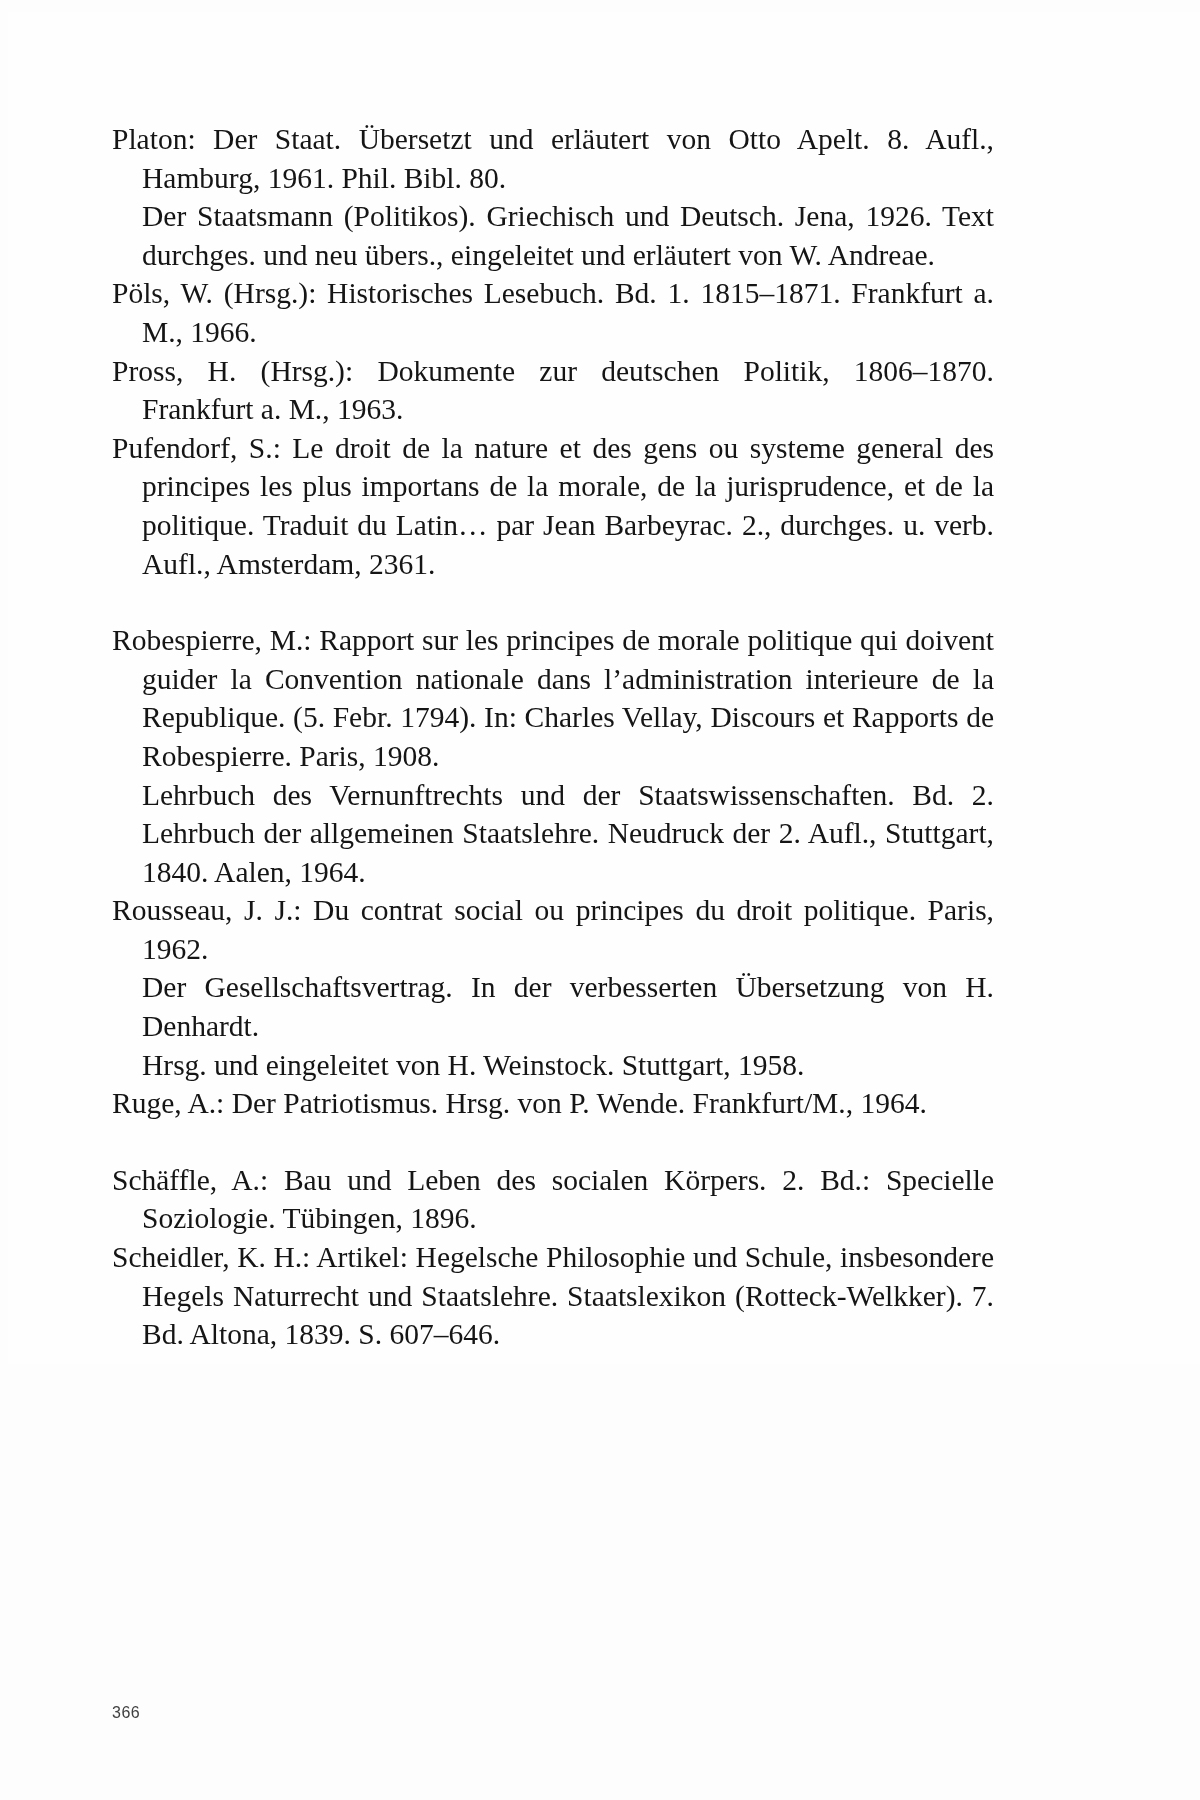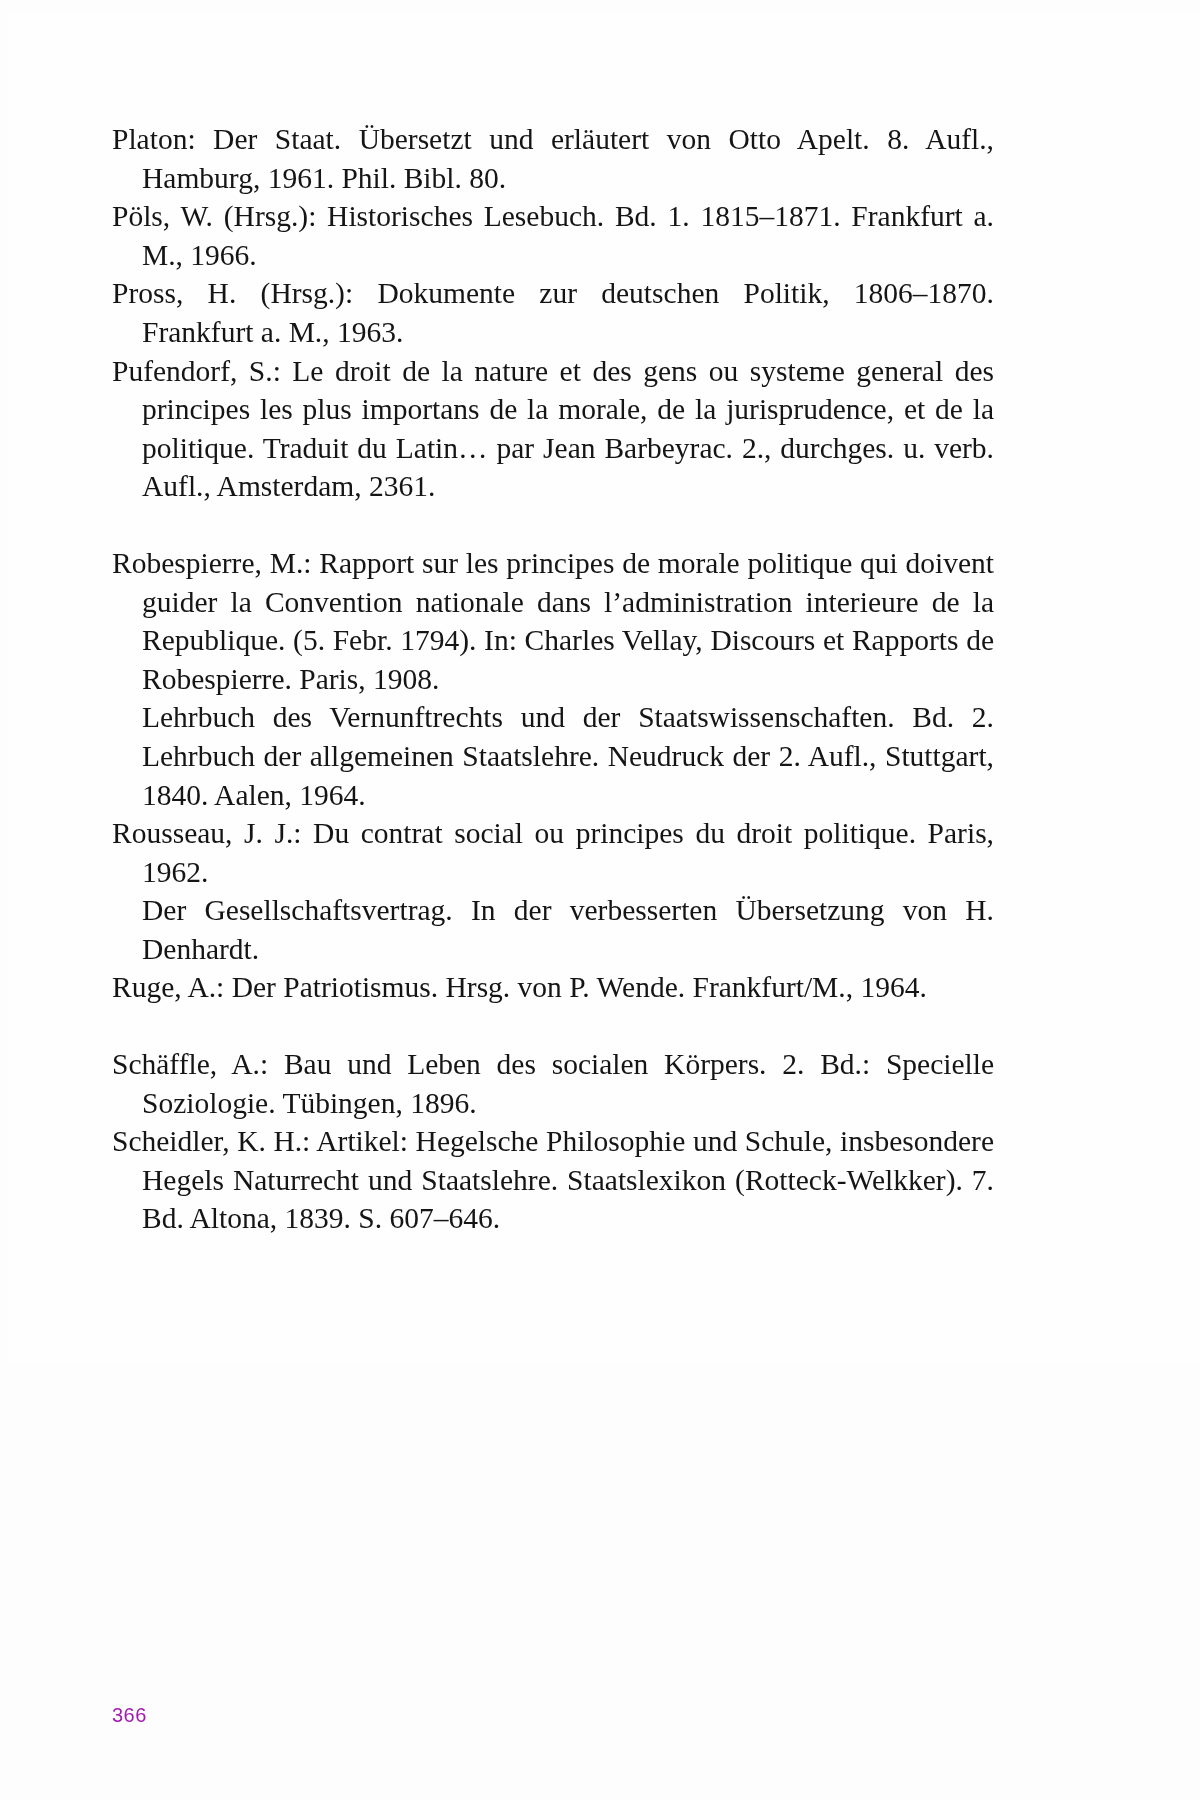--- a/index.html
+++ b/index.html
@@ -41,35 +41,36 @@
       text-indent: 0;
       text-align: justify;
     }
     .gap {
       height: 38px;
     }
     .page-number {
       position: absolute;
       left: 104px;
       top: 1692px;
-      font-size: 20px;
+      font-size: 16px;
       font-family: "Liberation Sans", "DejaVu Sans", sans-serif;
-      color: #a21caf;
+      color: #404040;
       letter-spacing: 0.5px;
     }
   </style>
 </head>
 <body>
 
 <div class="page">
   <div class="text-block">
 
     <div>
       <p class="entry">
         <span>Platon: Der Staat. Übersetzt und erläutert von Otto Apelt. 8. Aufl., Hamburg, 1961. Phil. Bibl. 80.</span>
+        <span class="sub">Der Staatsmann (Politikos). Griechisch und Deutsch. Jena, 1926. Text durchges. und neu übers., eingeleitet und erläutert von W. Andreae.</span>
       </p>
       <p class="entry">
         <span>Pöls, W. (Hrsg.): Historisches Lesebuch. Bd. 1. 1815–1871. Frankfurt a. M., 1966.</span>
       </p>
       <p class="entry">
         <span>Pross, H. (Hrsg.): Dokumente zur deutschen Politik, 1806–1870. Frankfurt a. M., 1963.</span>
       </p>
       <p class="entry">
         <span>Pufendorf, S.: Le droit de la nature et des gens ou systeme general des principes les plus importans de la morale, de la jurisprudence, et de la politique. Traduit du Latin… par Jean Barbeyrac. 2., durchges. u. verb. Aufl., Amsterdam, 2361.</span>
       </p>
@@ -80,20 +81,21 @@
     <div>
       <p class="entry">
         <span>Robespierre, M.: Rapport sur les principes de morale politique qui doivent guider la Convention nationale dans l’administration interieure de la Republique. (5. Febr. 1794). In: Charles Vellay, Discours et Rapports de Robespierre. Paris, 1908.</span>
       </p>
       <p class="entry">
         <span class="sub">Lehrbuch des Vernunftrechts und der Staatswissenschaften. Bd. 2. Lehrbuch der allgemeinen Staatslehre. Neudruck der 2. Aufl., Stuttgart, 1840. Aalen, 1964.</span>
       </p>
       <p class="entry">
         <span>Rousseau, J. J.: Du contrat social ou principes du droit politique. Paris, 1962.</span>
         <span class="sub">Der Gesellschaftsvertrag. In der verbesserten Übersetzung von H. Denhardt.</span>
+        <span class="sub">Hrsg. und eingeleitet von H. Weinstock. Stuttgart, 1958.</span>
       </p>
       <p class="entry">
         <span>Ruge, A.: Der Patriotismus. Hrsg. von P. Wende. Frankfurt/M., 1964.</span>
       </p>
     </div>
 
     <div class="gap"></div>
 
     <div>
       <p class="entry">

